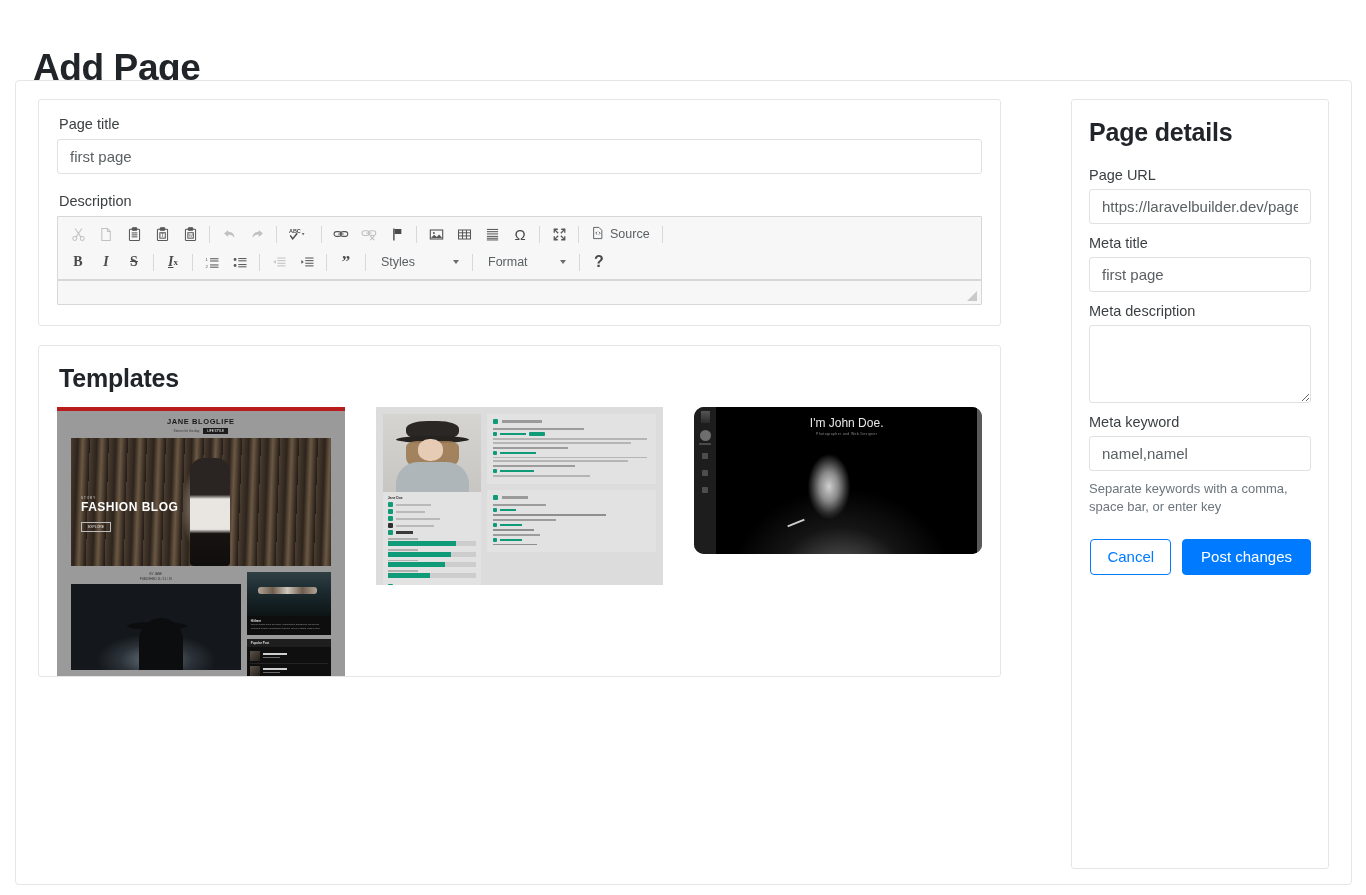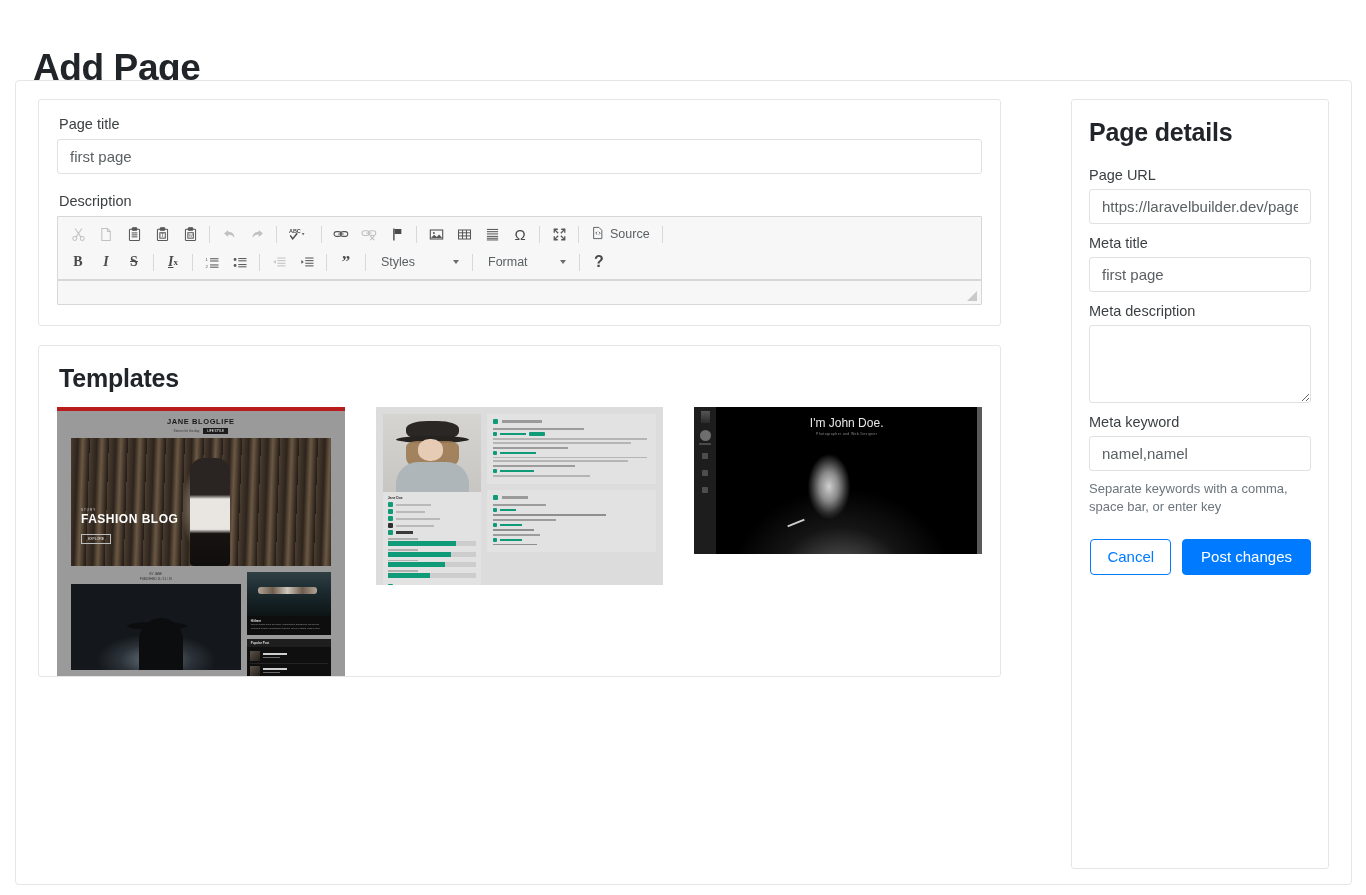--- a/index.html
+++ b/index.html
@@ -200,21 +200,21 @@
     background:
       radial-gradient(ellipse 40px 80px at 52% 55%, rgba(235,228,222,0.95) 0%, rgba(180,165,150,0.55) 38%, rgba(0,0,0,0) 62%),
       repeating-linear-gradient(92deg, #4a3c30 0px, #2d241c 7px, #6b5844 12px, #241c16 19px),
       linear-gradient(180deg,#2a2118 0%, #3b2f22 50%, #181310 100%);
   }
   .t1-hero .figure {
     position:absolute; left:46%; top:16%; width:40px; height:108px;
     background: linear-gradient(180deg, #2a2422 0%, #2a2422 34%, #e9e6e2 38%, #e9e6e2 66%, #161311 70%, #100e0c 100%);
     border-radius: 14px 14px 4px 4px; filter: blur(0.4px);
   }
-  .t1-hero-label { position:absolute; left:10px; bottom:22px;margin-top:48px; }
+  .t1-hero-label { position:absolute; left:10px; bottom:34px;margin-top:48px; }
   .t1-kicker { font-size:3px; color:#d8d8d8; letter-spacing:1px; }
   .t1-hero-title { font-size:12px; font-weight:700; color:#fff; letter-spacing:0.5px; font-family:"Liberation Sans",sans-serif; }
   .t1-btn { margin-top:3px; display:inline-block; border:1px solid #bdbdbd; color:#e7e7e7; font-size:3.4px; padding:2px 6px; }
   .t1-body { margin:6px 14px 0; display:flex; gap:6px; }
   .t1-main { flex:1; }
   .t1-meta { text-align:center; font-size:3px; color:#2f2f2f; line-height:1.5; margin-bottom:3px;}
   .t1-photo {
     height:86px;
     background:
       radial-gradient(ellipse 60px 26px at 50% 88%, #6f7b84 0%, #2c3239 60%, #14181c 100%),
@@ -274,21 +274,21 @@
   .t2-sec { background:#e2e2e2; padding:5px 6px; margin-bottom:6px; }
   .t2-sec-h { display:flex; align-items:center; gap:4px; margin-bottom:4px; }
   .t2-sec-h b { height:2.6px; width:40px; background:#9a9a9a; display:block; }
   .t2-sub { height:2px; width:58%; background:#9c9c9c; margin:3px 0 2px; }
   .t2-date { display:flex; align-items:center; gap:3px; margin:2px 0; }
   .t2-date .d { height:2px; width:26px; background:#0f9b77; }
   .t2-chip { background:#0f9b77; width:16px; height:4px; border-radius:1px; }
   .t2-p { height:1.8px; background:#b5b5b5; margin:2px 0; }
 
   
-  .tpl3 { width:288px; height:147px; background:#2b2b2b; display:flex; border-radius:1px; overflow:hidden; }
+  .tpl3 { width:288px; height:147px; background:#2b2b2b; display:flex; border-radius:10px; overflow:hidden; }
   .t3-side { width:22px; background:#1d1d1d; padding-top:4px; }
   .t3-logo { width:9px; height:12px; margin:0 auto 7px; background:linear-gradient(180deg,#555,#2b2b2b); }
   .t3-av { width:11px; height:11px; border-radius:50%; background:#6e6e6e; margin:0 auto 2px; }
   .t3-av-t { height:2px; width:12px; background:#4a4a4a; margin:0 auto 8px; }
   .t3-ic { width:6px; height:6px; background:#4d4d4d; margin:0 auto 11px; border-radius:1px; }
   .t3-main {
     flex:1; position:relative; overflow:hidden;
     background: radial-gradient(ellipse 110px 92px at 48% 118%, #8d8d8d 0%, #424242 26%, #151515 58%, #000 100%);
   }
   .t3-title { position:absolute; left:0; right:0; top:9px; text-align:center; color:#e8e8e8; font-size:12px; font-family:"Liberation Sans",sans-serif; }

